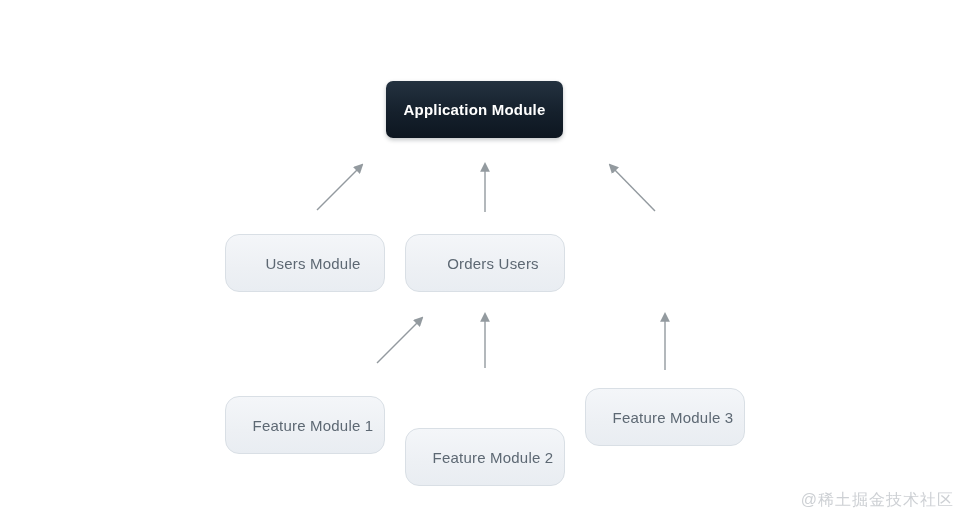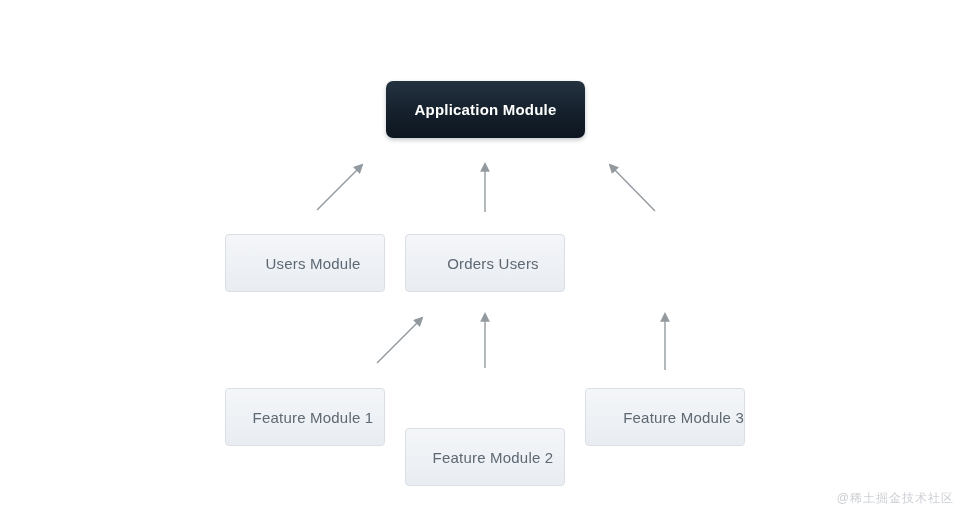--- a/index.html
+++ b/index.html
@@ -20,61 +20,61 @@
     display: flex;
     align-items: center;
     justify-content: center;
     box-sizing: border-box;
     font-size: 15px;
     letter-spacing: 0.2px;
   }
   .node-app {
     left: 386px;
     top: 81px;
-    width: 199px;
+    width: 177px;
     height: 57px;
     border-radius: 7px;
     background: linear-gradient(180deg, #243240 0%, #15202c 55%, #0d1620 100%);
     color: #ffffff;
     font-weight: 600;
     box-shadow: 0 2px 4px rgba(13, 22, 32, 0.25);
   }
   .node-module {
     width: 160px;
     height: 58px;
-    border-radius: 4px;
+    border-radius: 14px;
     background: linear-gradient(180deg, #f4f6f9 0%, #edf0f4 60%, #e9edf2 100%);
     border: 1px solid #d9dfe5;
     color: #5d6873;
     font-weight: 500;
     padding-left: 16px;
   }
   .pos-users    { left: 225px; top: 234px; }
   .pos-orders   { left: 405px; top: 234px; }
   .pos-chat     { left: 585px; top: 234px; }
-  .pos-feature1 { left: 225px; top: 388px; text-align: right; }
+  .pos-feature1 { left: 225px; top: 396px; text-align: right; }
   .pos-feature2 { left: 405px; top: 388px; margin-top: 40px; }
-  .pos-feature3 { left: 585px; top: 388px; justify-content: flex-end; }
+  .pos-feature3 { left: 585px; top: 388px; }
   .arrows-layer {
     position: absolute;
     left: 0;
     top: 0;
     width: 970px;
     height: 526px;
     pointer-events: none;
   }
   .arrows-layer line {
     stroke-width: 1.4px;
     fill: none;
   }
   .watermark {
     position: absolute;
     right: 16px;
     top: 490px;
-    font-size: 12px;
+    font-size: 16px;
     letter-spacing: 1px;
     user-select: none;
   }
 </style>
 </head>
 <body>
 
 <div class="canvas">
 
   <svg class="arrows-layer" width="970" height="526" viewBox="0 0 970 526" xmlns="http://www.w3.org/2000/svg">

